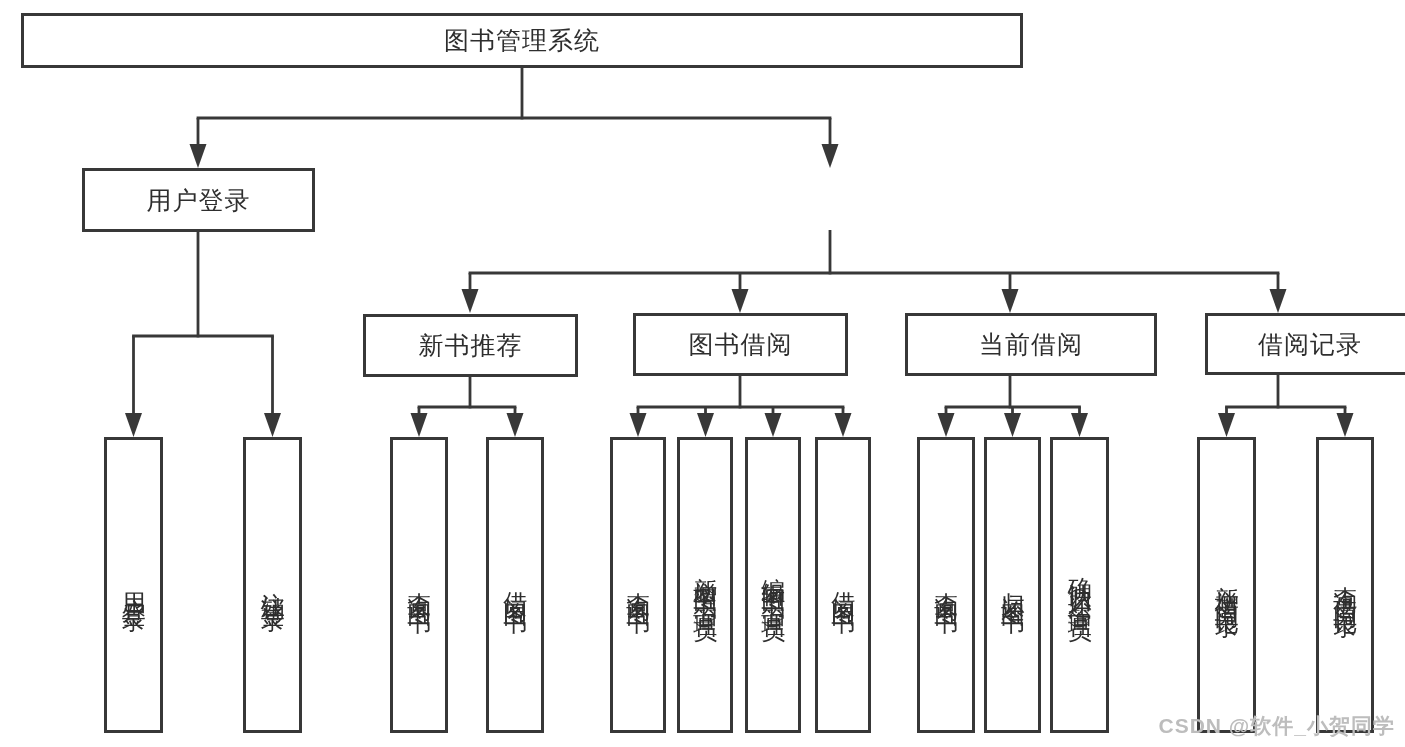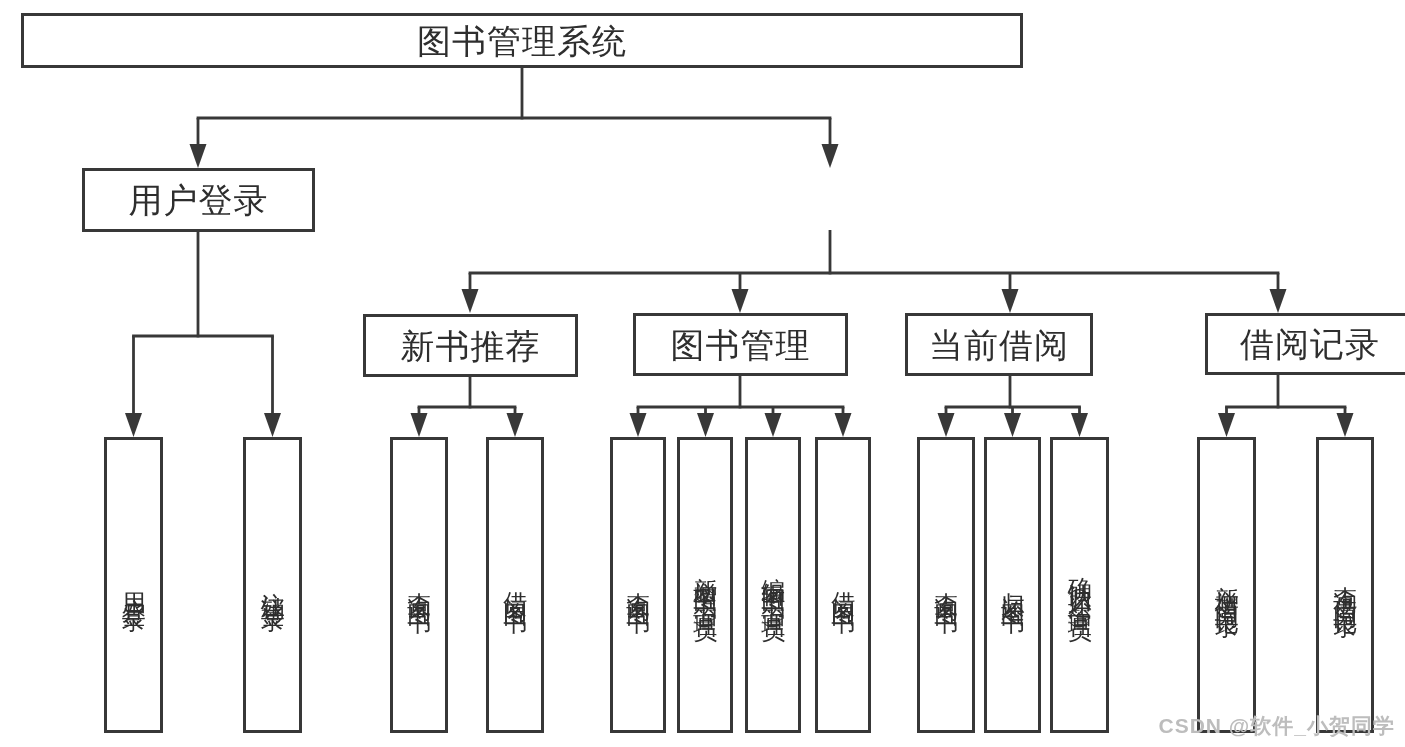--- a/index.html
+++ b/index.html
@@ -15,21 +15,21 @@
     overflow:hidden;
   }
   .wires{position:absolute;left:0;top:0;width:1405px;height:747px;}
   .wires .ln{stroke:var(--line);stroke-width:2.8;fill:none;}
   .wires .ah{fill:var(--line);stroke:none;}
   .hbox,.vbox{
     position:absolute;box-sizing:border-box;border:3px solid var(--line);
     background:#fff;display:flex;align-items:center;justify-content:center;
   }
   .lbl{
-    color:var(--text);font-size:34px;letter-spacing:1px;line-height:1;
+    color:var(--text);font-size:25px;letter-spacing:1px;line-height:1;
     white-space:nowrap;
   }
   .vlbl{
     color:var(--text);font-size:24px;line-height:1.1;
     writing-mode:vertical-rl;text-orientation:mixed;letter-spacing:6px;
     white-space:nowrap;
   }
   .watermark{
     position:absolute;top:712px;right:10px;color:var(--watermark);
     font-size:21px;letter-spacing:1px;white-space:nowrap;pointer-events:none;font-weight:bold;
@@ -121,23 +121,23 @@
   </div>
 
   <div class="hbox" style="left:82px;top:168px;width:233px;height:64px">
     <span class="lbl">用户登录</span>
   </div>
 
   <div class="hbox" style="left:363px;top:314px;width:215px;height:63px">
     <span class="lbl">新书推荐</span>
   </div>
   <div class="hbox" style="left:633px;top:313px;width:215px;height:63px">
-    <span class="lbl">图书管理</span>
+    <span class="lbl">图书借阅</span>
   </div>
-  <div class="hbox" style="left:905px;top:313px;width:188px;height:63px">
+  <div class="hbox" style="left:905px;top:313px;width:252px;height:63px">
     <span class="lbl">当前借阅</span>
   </div>
   <div class="hbox" style="left:1205px;top:313px;width:210px;height:62px">
     <span class="lbl">借阅记录</span>
   </div>
 
   <div class="vbox" style="left:104px;top:437px;width:59px;height:296px">
     <span class="vlbl">用户登录</span>
   </div>
   <div class="vbox" style="left:243px;top:437px;width:59px;height:296px">

